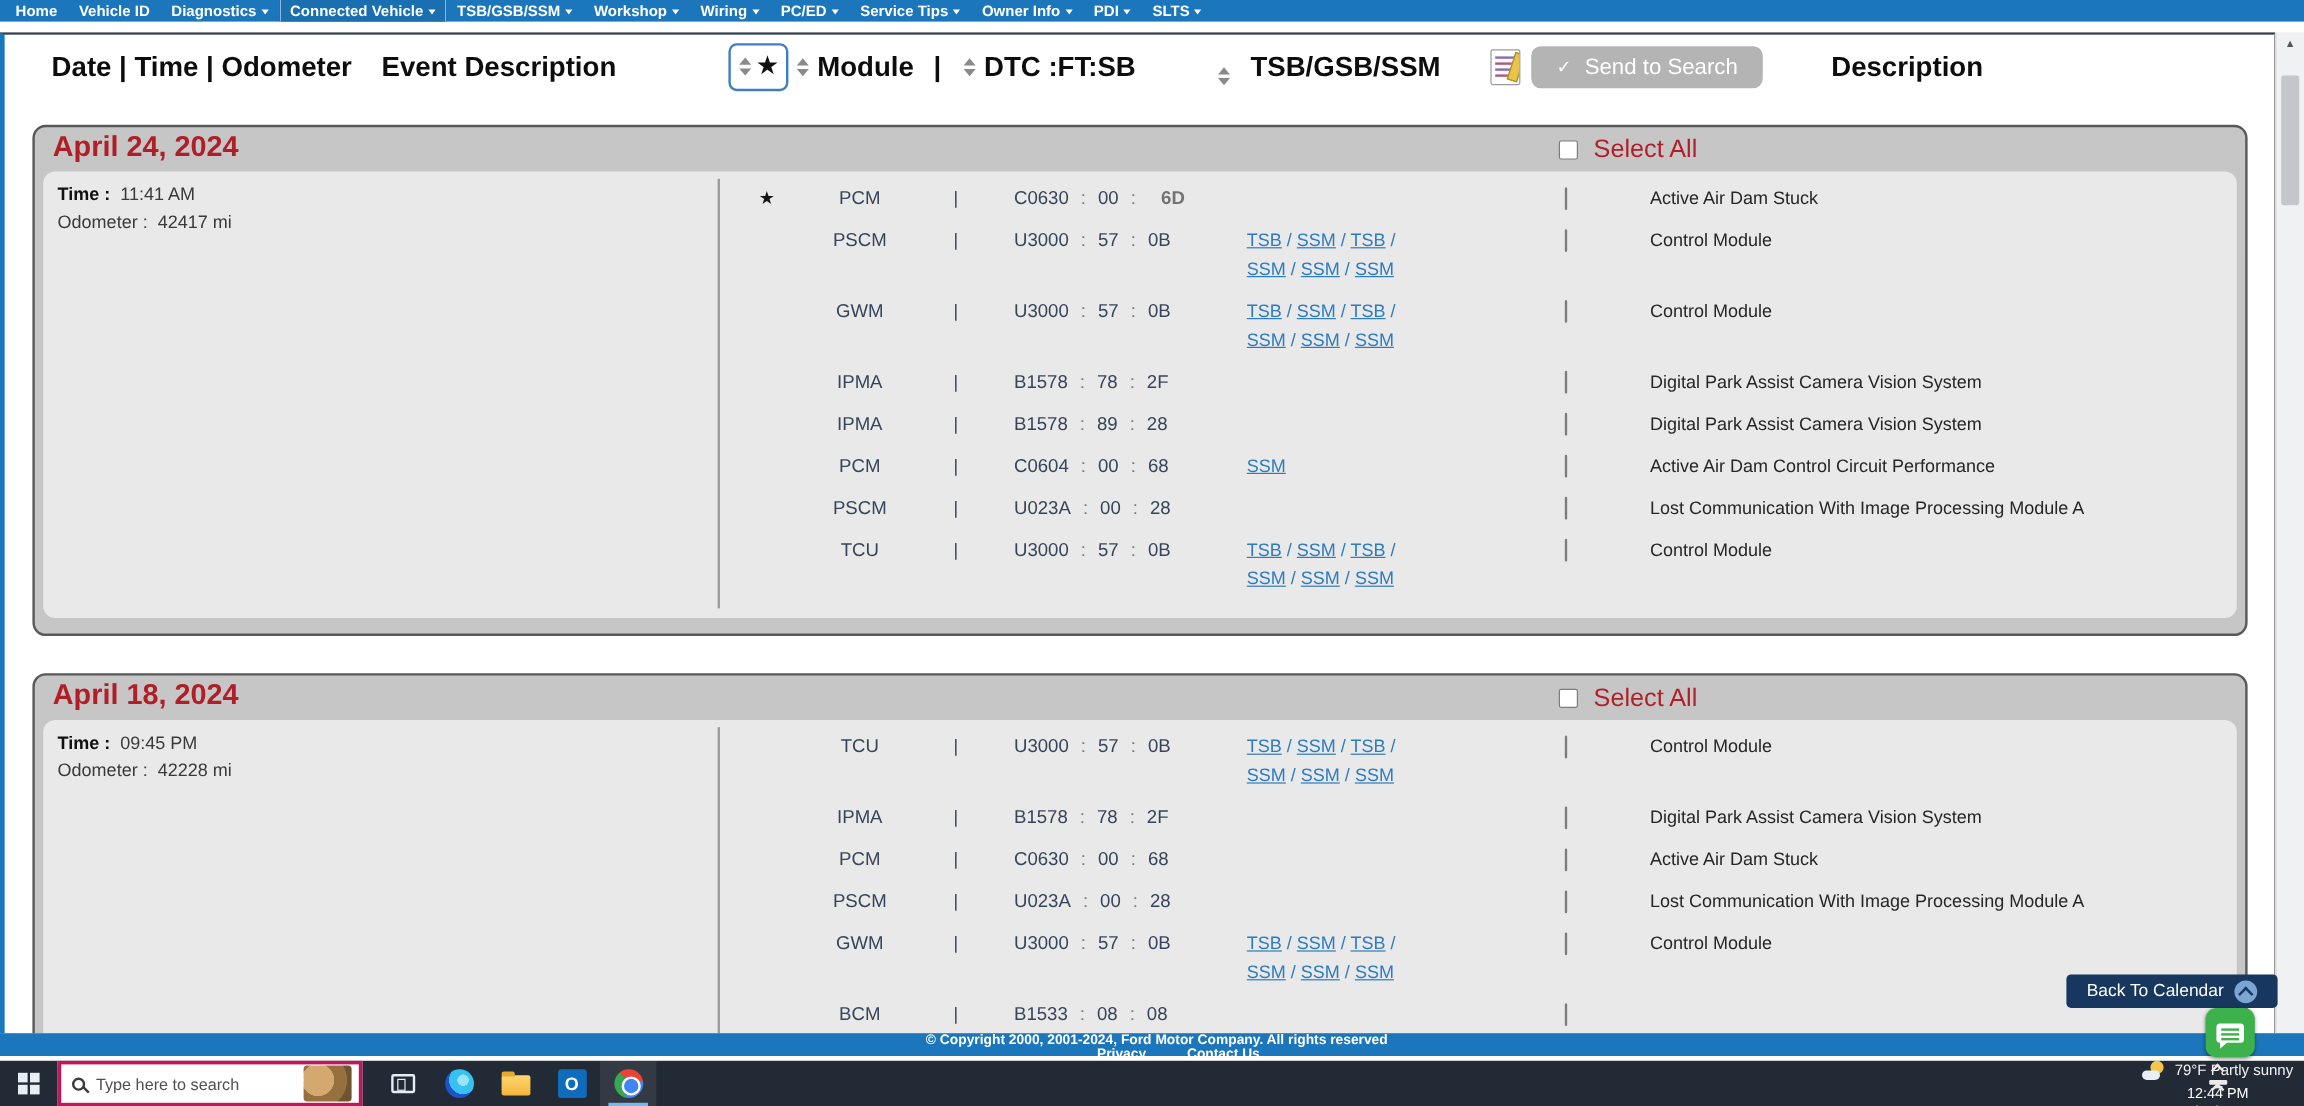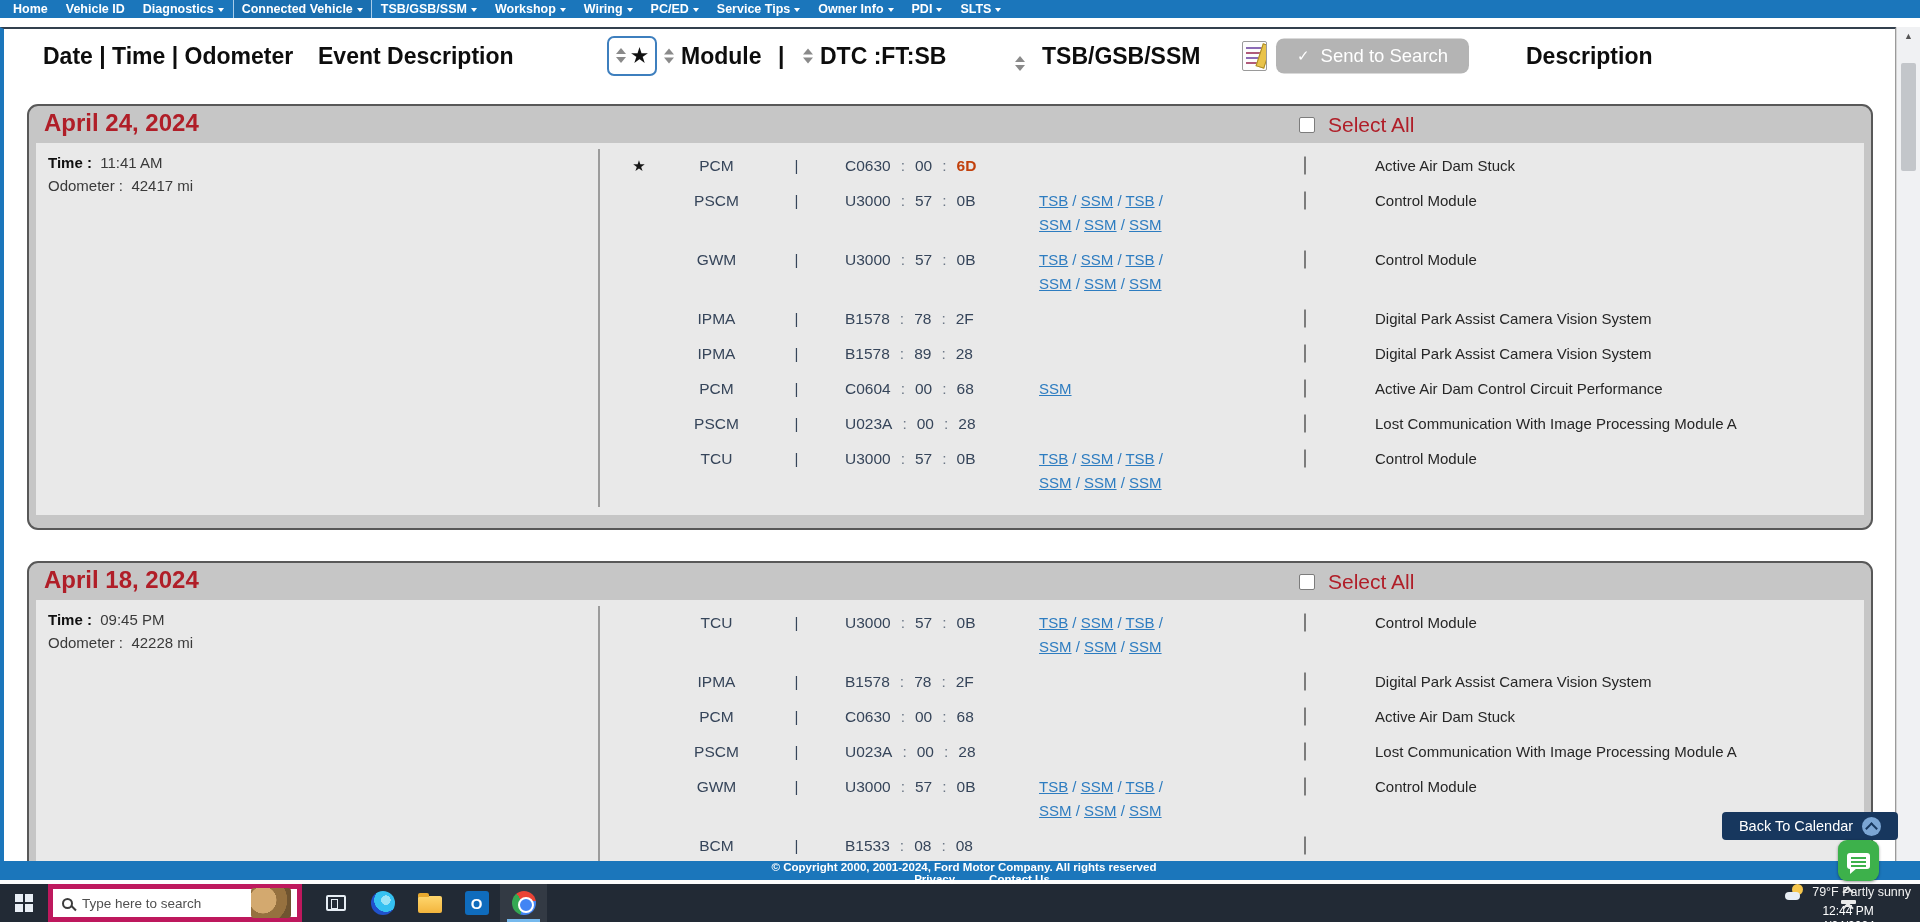--- a/index.html
+++ b/index.html
@@ -51,36 +51,36 @@
   
   .content{position:absolute;left:0;top:53px;right:0;bottom:0;overflow:hidden;background:#fff;}
   .card{position:relative;margin-left:23px;width:1846px;background:#c6c6c6;border:2px solid #585858;border-radius:11px;}
   .card-1{margin-top:22px;height:426px;}
   .card-2{margin-top:31px;height:430px;}
   .card-header{position:relative;height:37px;}
   .card-date{position:absolute;left:15px;top:3px;font-size:24px;font-weight:bold;color:#b01e28;}
   .select-all{position:absolute;left:1270px;top:50%;transform:translateY(-50%);
     display:flex;align-items:center;gap:13px;cursor:pointer;}
   .select-all-label{font-size:21px;font-weight:normal;color:#b01e28;}
-  .card-body{position:relative;margin:0 7px;height:calc(100% - 50px);background:#e9e9e9;border-radius:0;}
+  .card-body{position:relative;margin:0 7px;height:calc(100% - 50px);background:#e9e9e9;border-radius:10px;}
   .pane-left{position:absolute;left:12px;top:8px;font-size:15px;color:#3a3a3a;line-height:23px;}
   .lbl-b{font-weight:bold;color:#101010;}
   .divider{position:absolute;left:562px;top:6px;bottom:8px;width:2px;background:#9c9c9c;}
   .card-2 .divider{bottom:0;}
 
   .rows{position:absolute;left:0;right:0;top:0;padding-top:5px;}
   .row{display:grid;grid-template-columns:578px 50px 105px 55px 215px 150px 115px 30px 34px auto;
     align-items:start;min-height:35px;padding-top:6px;}
   .row.two{min-height:59px;}
   .c-star{grid-column:2;text-align:center;font-size:15px;color:#161616;line-height:24px;}
   .c-module{grid-column:3;text-align:center;font-size:15.5px;color:#36455a;line-height:24px;}
   .c-pipe{grid-column:4;text-align:center;font-size:15px;color:#36455a;line-height:24px;}
   .c-dtc{grid-column:5;padding-left:21px;display:flex;gap:10px;font-size:15.5px;color:#36455a;line-height:24px;}
   .c-dtc .colon{color:#6d7887;}
-  .sbb{font-weight:bold;color:#c2410c;}
+  .sbb{font-weight:bold;color:#737373;margin-left:11px;}
   .c-links{grid-column:6;font-size:15px;line-height:24px;}
   .link{color:#2d7cc0;text-decoration:underline;cursor:pointer;margin-top:48px;}
   .sep{color:#2d7cc0;}
   .c-cb{grid-column:8;padding-top:3px;}
   .cb{width:16px;height:16px;background:#fff;border:1.5px solid #7c7c7c;border-radius:2px;cursor:pointer;}
   .c-warn{grid-column:9;padding-top:3px;padding-left:4px;}
   .warn{width:20px;height:17px;background:#dd9016;clip-path:polygon(50% 0,100% 100%,0 100%);position:relative;}
   .warn::after{content:"!";position:absolute;left:50%;top:56%;transform:translate(-50%,-50%);
     font-size:11px;font-weight:bold;color:#2e2000;}
   .c-desc{grid-column:10;padding-left:7px;font-size:15px;color:#262626;line-height:24px;}
@@ -113,21 +113,21 @@
   .f-locale{margin-left:34px;}
 
   .gap-strip{position:absolute;left:0;top:880px;width:1920px;height:4px;background:#fdfdfd;}
 
   
   .taskbar{position:absolute;left:0;top:884px;width:1920px;height:38px;background:#222a35;
     display:flex;align-items:stretch;z-index:8;}
   .start{width:48px;display:flex;align-items:center;justify-content:center;cursor:pointer;}
   .winlogo{width:18px;height:18px;display:grid;grid-template-columns:8px 8px;grid-template-rows:8px 8px;gap:2px;}
   .winlogo i{background:#e8eef5;}
-  .searchbox{width:254px;background:#fff;border:5px solid #be185d;display:flex;align-items:center;
+  .searchbox{width:254px;background:#fff;border:3px solid #be185d;display:flex;align-items:center;
     gap:9px;padding:0 6px;cursor:text;}
   .mag{width:11px;height:11px;border:2px solid #3c3c3c;border-radius:50%;position:relative;margin-left:3px;flex:none;}
   .mag::after{content:"";position:absolute;width:7px;height:2px;background:#3c3c3c;transform:rotate(45deg);right:-6px;bottom:-2px;}
   .search-text{color:#4f4f4f;font-size:13.5px;flex:1;white-space:nowrap;overflow:hidden;}
   .bingpic{width:40px;height:30px;border-radius:3px;flex:none;
     background:radial-gradient(circle at 30% 40%, #d3a96f 0 40%, #96713f 41% 72%, #6f5430 73%);}
   .apps{display:flex;align-items:stretch;margin-left:10px;}
   .app{width:47px;display:flex;align-items:center;justify-content:center;position:relative;cursor:pointer;}
   .app.active{background:rgba(255,255,255,.08);}
   .app.active::after{content:"";position:absolute;left:7px;right:7px;bottom:0;height:3px;background:#76b9ed;}

